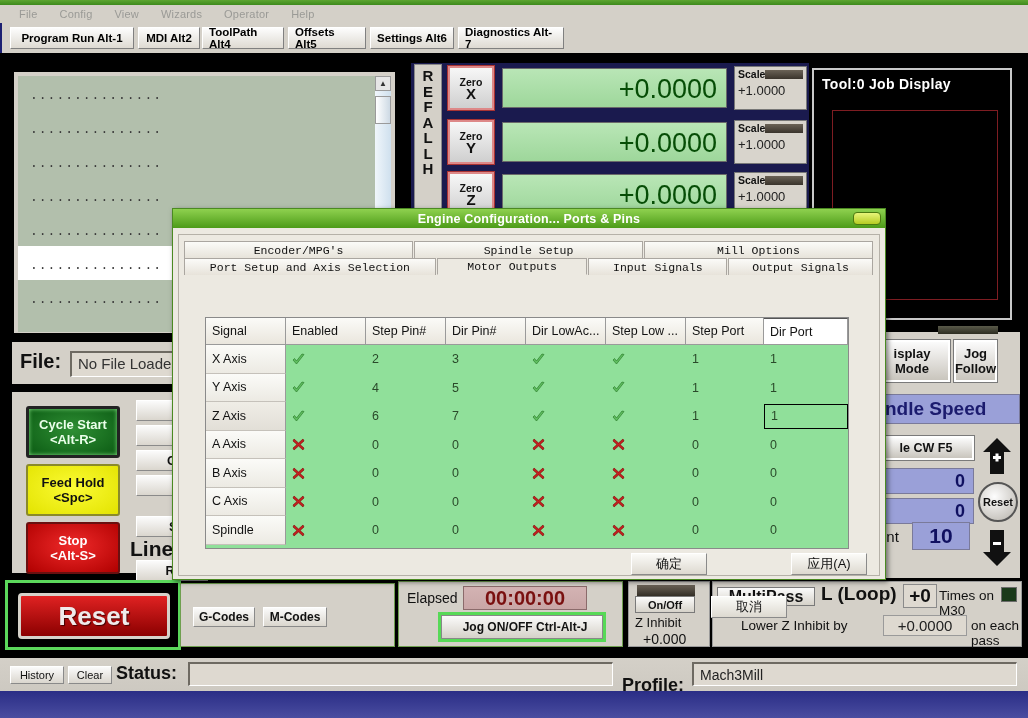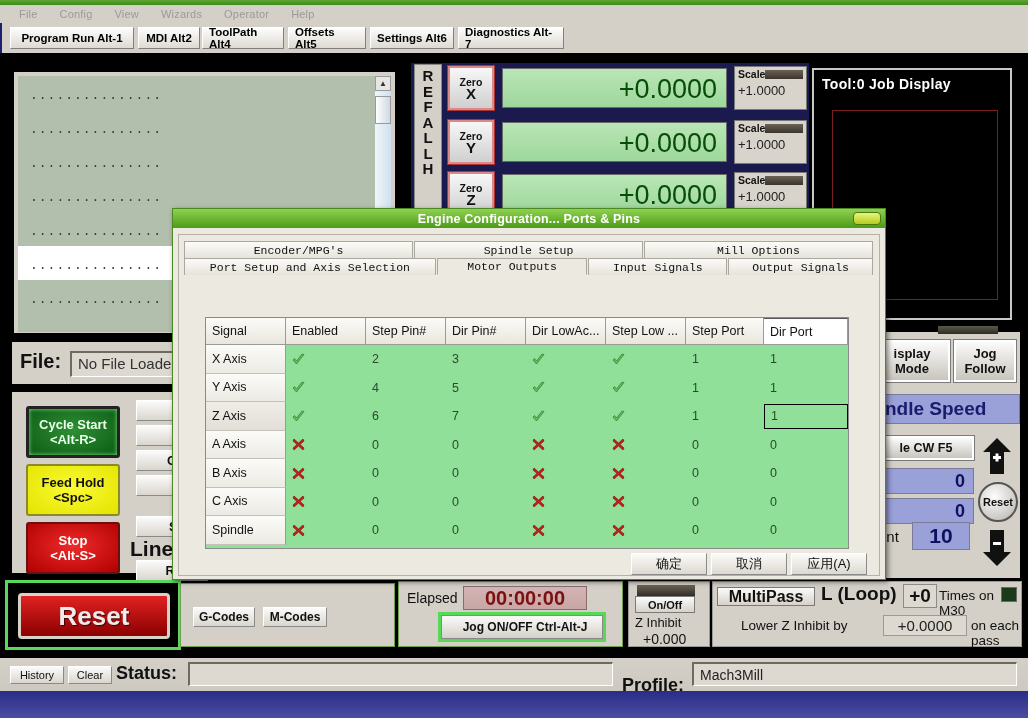--- a/index.html
+++ b/index.html
@@ -411,21 +411,21 @@
     <div class="lowzval">+0.0000</div>
     <div class="lowz2">on each pass</div>
   </div>
 
   <div class="rightpanel">
     <div class="rptop"></div>
     <div class="rpbtn" style="left:-4px;top:8px;width:76px;">
       <span>isplay</span>
       <span>Mode</span>
     </div>
-    <div class="rpbtn" style="left:76px;top:8px;width:62px;">
+    <div class="rpbtn" style="left:76px;top:8px;width:43px;">
       <span>Jog</span>
       <span>Follow</span>
     </div>
     <div class="rpband">ndle Speed</div>
     <div class="rpcw">le CW F5</div>
     <div class="rpnum" style="top:136px;">0</div>
     <div class="rpnum" style="top:166px;">0</div>
     <div class="rpent">ent</div>
     <div class="rpentv">10</div>
 
@@ -634,21 +634,21 @@
             <span class="chk"><svg width="13" height="13" viewBox="0 0 13 13">
                   <path d="M2 1 L6.5 5 L11 1 L12 3 L8 6.5 L12 10 L11 12 L6.5 8 L2 12 L1 10 L5 6.5 L1 3 Z" fill="#c42020" stroke="#7e0000" stroke-width="0.6"></path>
                 </svg></span>
           </div>
           <div class="td" style="width:78px;">0</div>
           <div class="td" style="width:84px;">0</div>
         </div>
       </div>
 
       <div class="dlgbtn" style="left:452px;">确定</div>
-      <div class="dlgbtn" style="left:532px;">取消</div>
+      <div class="dlgbtn" style="left:532px;margin-top:43px;">取消</div>
       <div class="dlgbtn" style="left:612px;">应用(A)</div>
     </div>
   </div>
 
   <div class="statusbar">
     <div class="sbtn" style="left:10px;width:54px;">History</div>
     <div class="sbtn" style="left:68px;width:44px;">Clear</div>
     <div class="slabel" style="left:116px;top:5px;">Status:</div>
     <div class="sfield" style="left:188px;top:4px;width:425px;height:24px;"></div>
     <div class="slabel" style="left:622px;top:5px;margin-top:12px;">Profile:</div>

